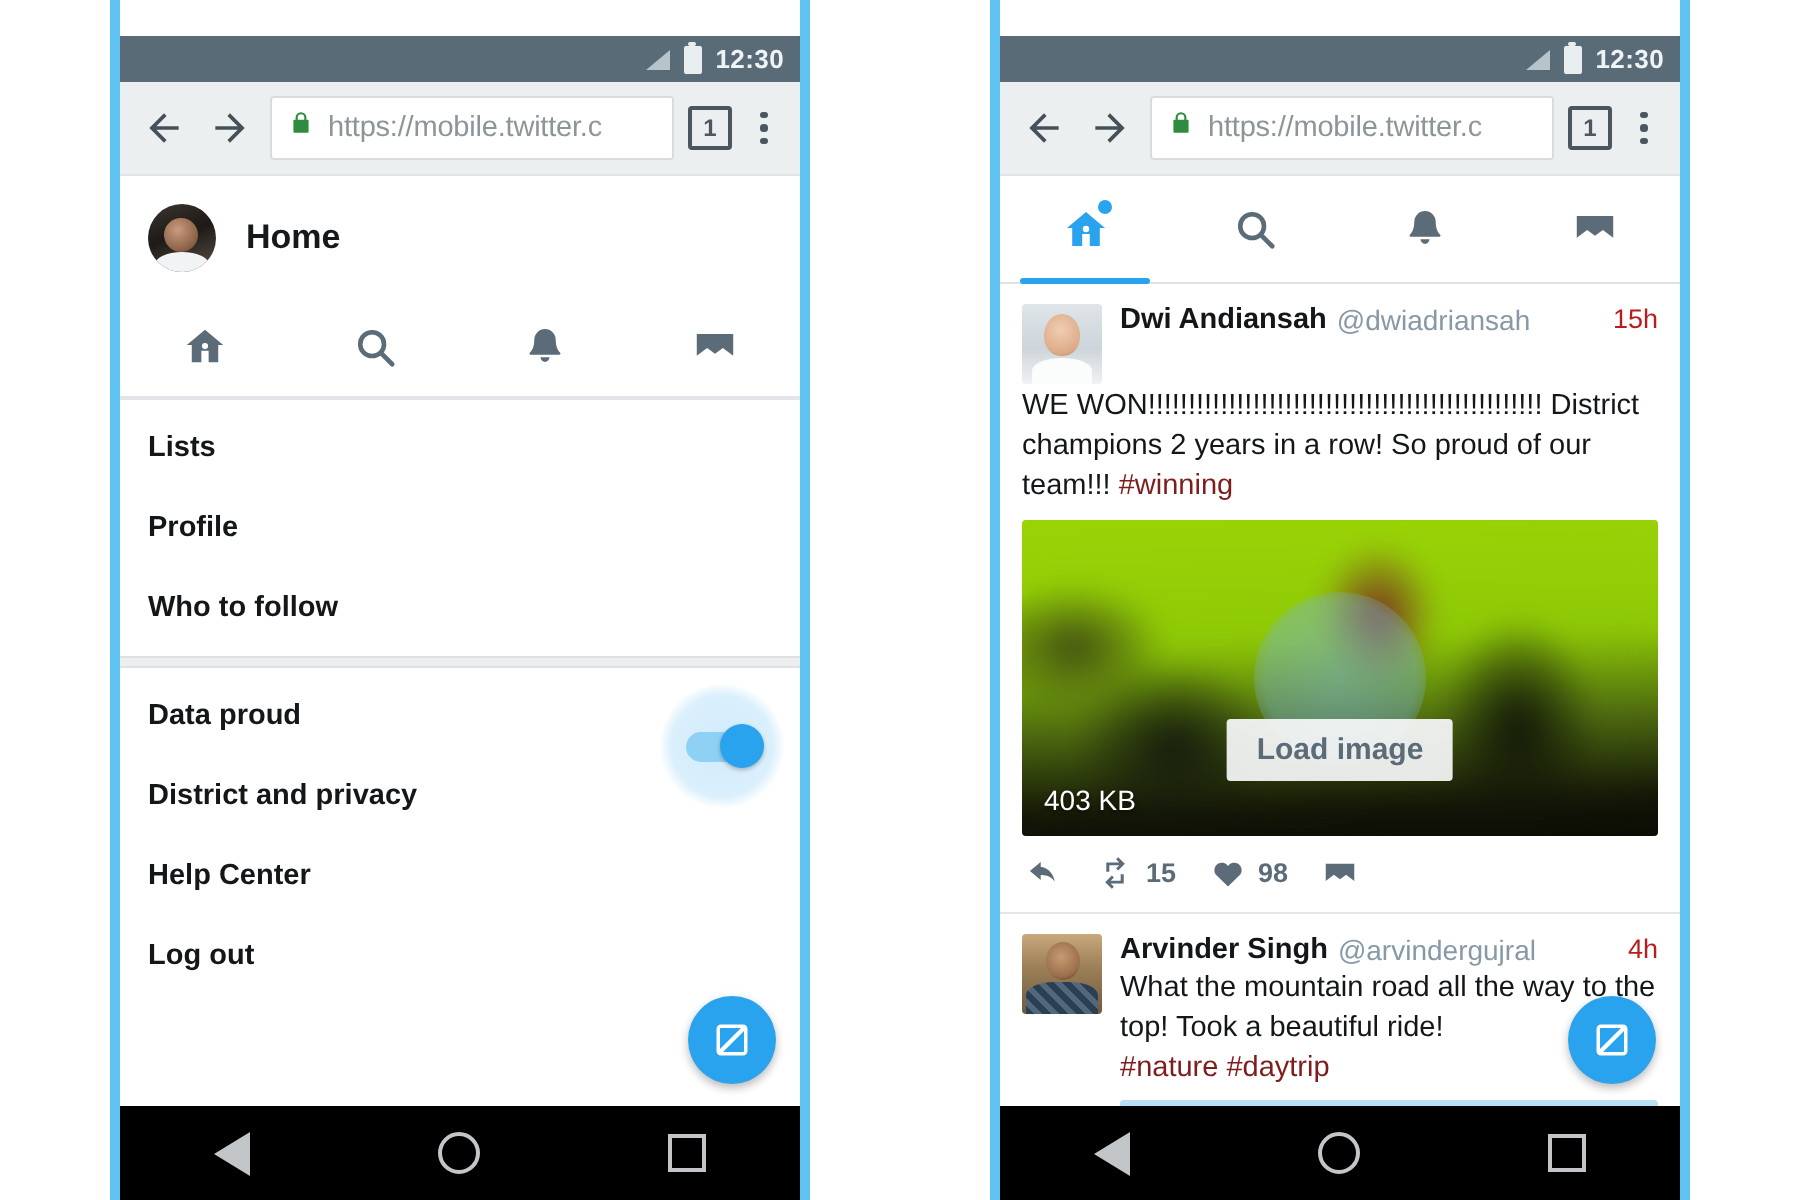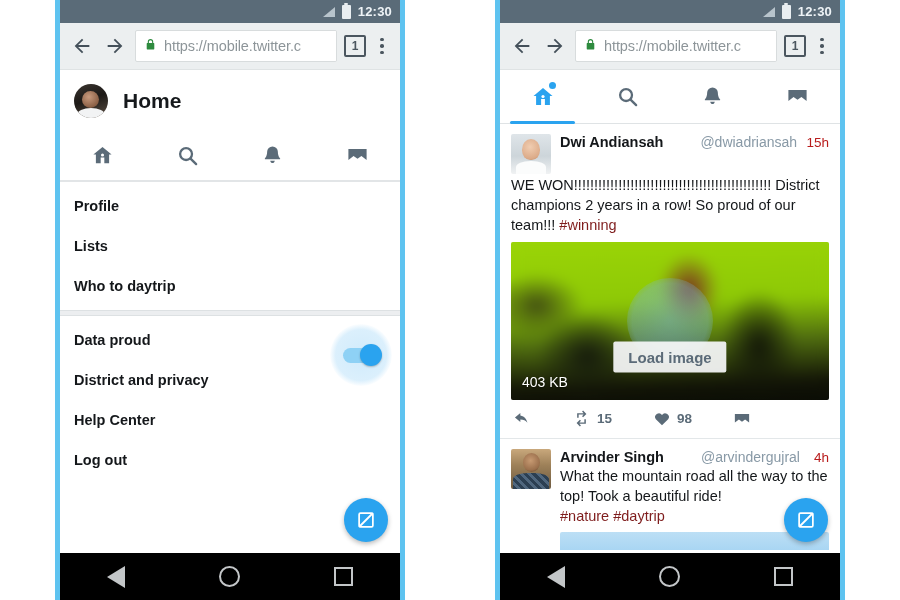--- a/index.html
+++ b/index.html
@@ -30,20 +30,21 @@
   }
 
   
   .statusbar {
     height: 23px;
     background: #5a6b78;
     display: flex; align-items: center; justify-content: flex-end;
     padding-right: 8px;
     gap: 7px;
     flex: 0 0 auto;
+    margin-top: 18px;
   }
   .sb-signal {
     width: 0; height: 0;
     border-style: solid;
     border-width: 0 0 10px 12px;
     border-color: transparent transparent #c9d3da transparent;
     opacity: .85;
   }
   .sb-batt {
     width: 9px; height: 14px;
@@ -135,21 +136,21 @@
   .avatar-round::after {
     content: ""; position: absolute; left: 8px; top: 7px;
     width: 17px; height: 17px; border-radius: 50%;
     background: radial-gradient(circle at 40% 35%, #c99b7e 0%, #8a5f45 70%, #4d362a 100%);
   }
   .avatar-round::before {
     content: ""; position: absolute; left: 3px; bottom: -4px;
     width: 28px; height: 14px; border-radius: 50% 50% 0 0;
     background: #f2f3f4;
   }
-  .acct-title { font-size: 21px; font-weight: bold; color: #16191c; }
+  .acct-title { font-size: 17px; font-weight: bold; color: #16191c; }
 
   
   .tabstrip {
     display: flex; align-items: center;
     height: 52px;
     border-bottom: 2px solid #e2e5e7;
     position: relative;
   }
   .tabstrip.right-strip { border-bottom: 1px solid #dfe3e5; height: 54px; }
   .tab {
@@ -225,23 +226,23 @@
     content:""; position:absolute; left:12px; top:4px; width:17px; height:19px;
     border-radius: 50%;
     background: radial-gradient(circle at 45% 40%, #c79a72 0%, #9a6f4c 65%, #40301f 100%);
   }
   .av-b::before {
     content:""; position:absolute; left:2px; bottom:0; width:36px; height:16px;
     border-radius: 40% 40% 0 0;
     background: repeating-linear-gradient(45deg,#2c3f52 0 3px,#50677e 3px 6px);
   }
   .tweet-body { flex: 1 1 auto; min-width: 0; }
-  .tweet-head { display: flex; align-items: flex-end; gap: 5px; }
+  .tweet-head { display: flex; align-items: flex-start; gap: 5px; }
   .t-name { font-size: 14.5px; font-weight: bold; color: #14171a; white-space: nowrap; }
-  .t-handle { font-size: 14px; color: #8899a6; white-space: nowrap; overflow: hidden; flex: 1 1 auto; margin-left: 32px; }
+  .t-handle { font-size: 14px; color: #8899a6; white-space: nowrap; overflow: hidden; flex: 1 1 auto; }
   .t-time { font-size: 13.5px; color: #b91c1c; white-space: nowrap; flex: 0 0 auto; }
   .t-text {
     font-size: 14.5px; color: #14171a; line-height: 20px;
     margin-top: 1px; word-break: break-word;
   }
   .hash { color: #7f1d1d; }
 
   
   .img-card {
     margin: 7px 0 0 0;
@@ -277,21 +278,21 @@
     border-radius: 2px;
     white-space: nowrap;
     margin-top: 36px;
   }
   .img-size {
     position: absolute; left: 11px; bottom: 10px;
     color: #fff; font-size: 14px; font-weight: normal;
     text-shadow: 0 1px 2px rgba(0,0,0,.6);
   }
 
-  .actions { display: flex; align-items: center; gap: 41px; padding: 9px 2px 4px 2px; color: #5b6b78; }
+  .actions { display: flex; align-items: center; gap: 17px; padding: 9px 2px 4px 2px; color: #5b6b78; }
   .action { display: flex; align-items: center; gap: 6px; font-size: 13.5px; font-weight: bold; color: #5b6b78; }
 
   .partial-bar {
     margin: 6px 0 0 49px; height: 18px;
     background: linear-gradient(180deg,#bcdff5 0%,#a9d6f3 100%);
     border-radius: 2px 2px 0 0;
   }
 
   
   .fab {
@@ -392,27 +393,27 @@
           </div>
           <div class="tab">
             <svg width="23" height="23" viewBox="0 0 24 24" fill="currentColor">
                 <path d="M2.5 5.2h19v11.4l-5.4-4.1-4.1 3-4.1-3-5.4 4.1z"></path>
               </svg>
           </div>
         </div>
 
         <div class="menu-group">
           <div class="menu-item">
+            <span>Lists</span>
+          </div>
+          <div class="menu-item">
             <span>Profile</span>
           </div>
           <div class="menu-item">
-            <span>Lists</span>
-          </div>
-          <div class="menu-item">
-            <span>Who to daytrip</span>
+            <span>Who to follow</span>
           </div>
         </div>
 
         <div class="divider-thick"></div>
 
         <div class="menu-group" style="position:relative;">
           <div class="menu-item">
             <span>Data proud</span>
           </div>
           <div class="toggle-wrap">

